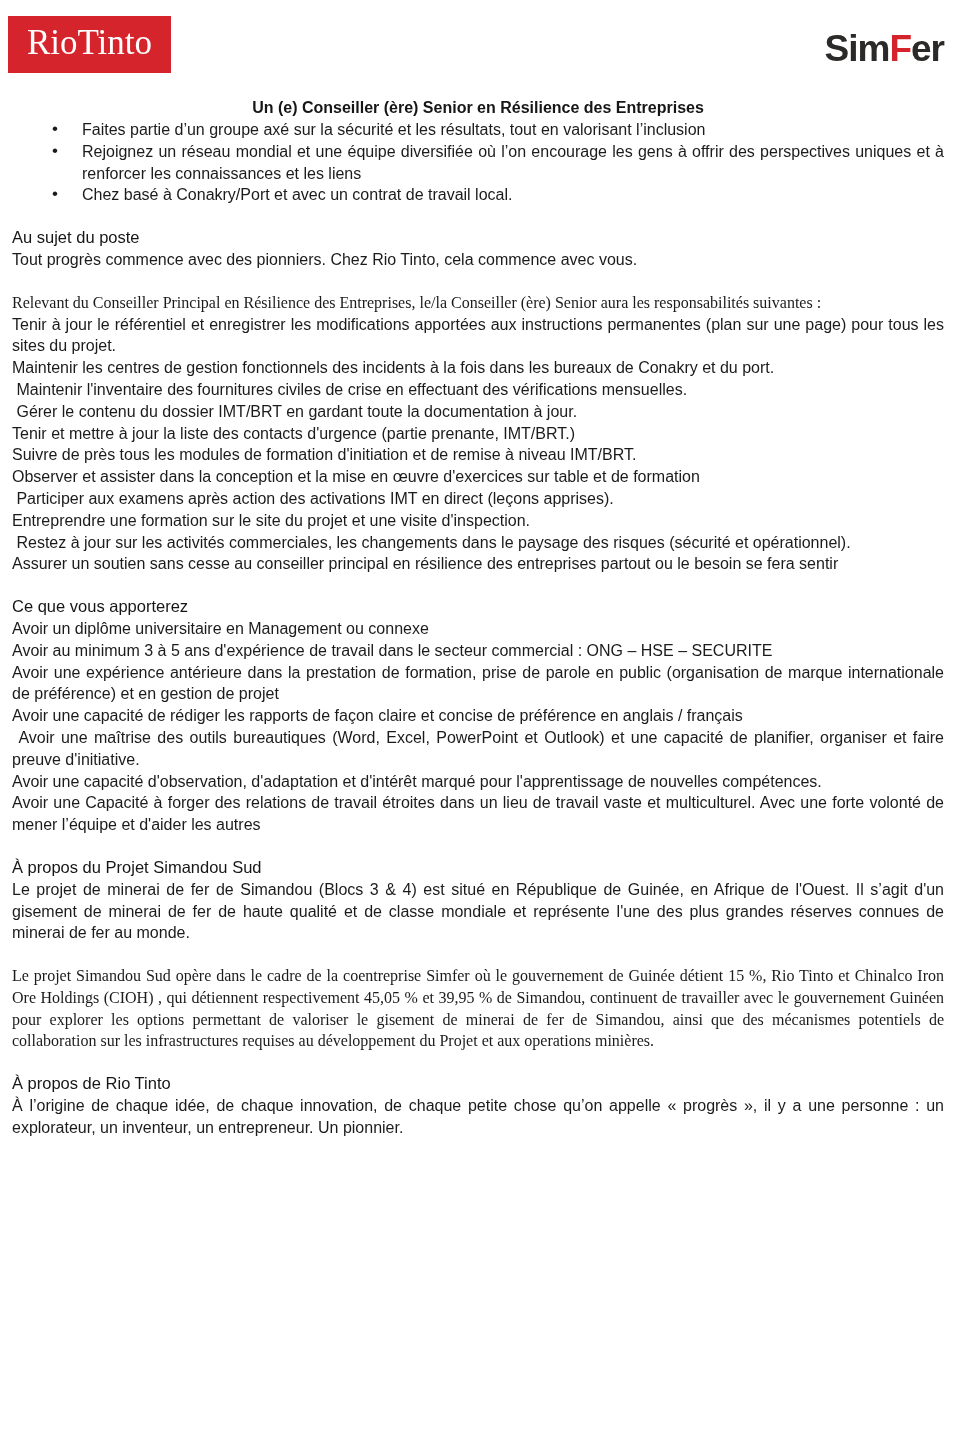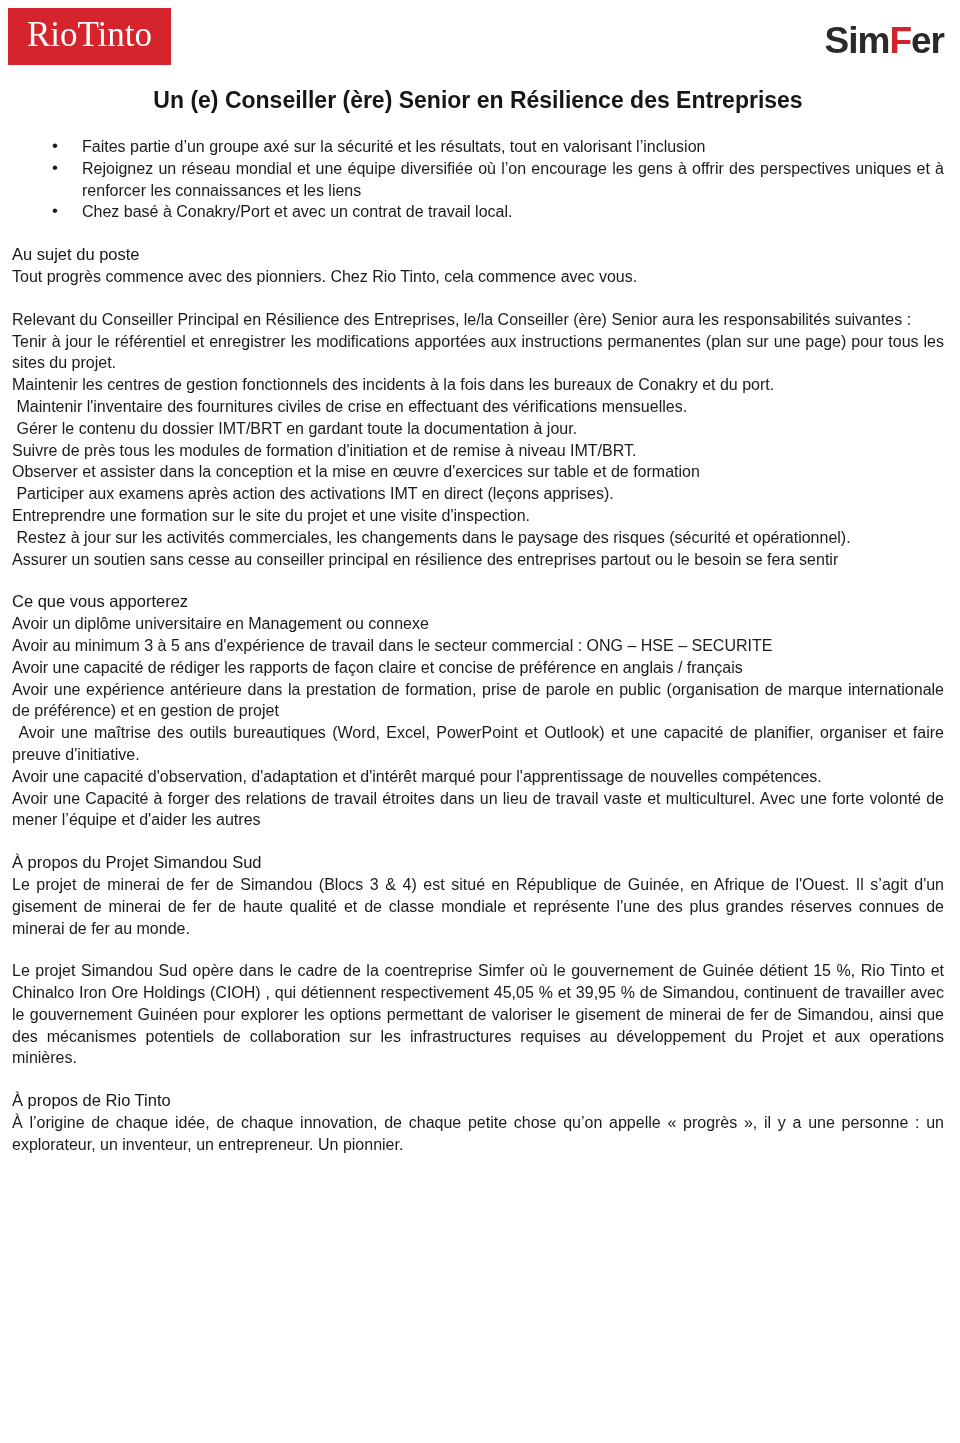--- a/index.html
+++ b/index.html
@@ -1,20 +1,20 @@
 <!DOCTYPE html>
 <html lang="fr"><head>
 <meta charset="utf-8">
 <style>
   * { margin: 0; padding: 0; box-sizing: border-box; }
   html, body { background: #ffffff; }
   .page {
     width: 960px; height: 1443px; overflow: hidden;
     background: #ffffff;
-    padding: 8px 16px 0 12px;
+    padding: 16px 16px 0 12px;
     font-family: "Liberation Sans", "DejaVu Sans", sans-serif;
     font-size: 16px; line-height: 21.8px; color: #1b1b1b;
   }
   .header { display: flex; justify-content: space-between; align-items: flex-start; }
   .rio-logo {
     width: 163px; height: 57px; margin-left: -4px;
     background: #d5242c;
     display: flex; align-items: center; justify-content: center;
   }
   .rio-logo .rio-text {
@@ -22,29 +22,29 @@
     color: #ffffff; font-size: 35px; font-weight: 500; padding-bottom: 3px;
   }
   .simfer-logo {
     margin-top: 14px; 
     font-size: 37px; font-weight: 700; letter-spacing: -1px; line-height: 1;
     color: #2b2a29;
   }
   .simfer-logo .sf-red { color: #d5232b; }
   h1.title {
     margin-top: 24px; text-align: center;
-    font-size: 23px; font-weight: 700; line-height: 22px; color: #161616;
+    font-size: 16px; font-weight: 700; line-height: 22px; color: #161616;
   }
   h2.sec-heading { margin-top: 21px; font-size: 16.5px; font-weight: 400; color: #161616; }
-  ul.bullets { margin-top: 25px; list-style: none; }
+  ul.bullets { list-style: none; }
   ul.bullets li { position: relative; padding-left: 70px; text-align: justify; }
   ul.bullets li::before { content: "\2022"; position: absolute; left: 40px; top: -1px; font-size: 17px; }
   .block { }
   .block p { text-align: justify; }
-  .paras p + p { margin-top: 21px; }
+  .paras p + p { margin-top: 21px; font-family: Liberation Serif, serif; }
   .lines p { margin: 0; }
 </style>
 </head>
 <body>
 
 <div class="page">
 
   <div class="header">
     <div class="rio-logo">
       <span class="rio-text">RioTinto</span>
@@ -75,20 +75,21 @@
   <div class="block lines">
 
       <p>Tenir à jour le référentiel et enregistrer les modifications apportées aux instructions permanentes (plan sur une page) pour tous les sites du projet.</p>
 
       <p>Maintenir les centres de gestion fonctionnels des incidents à la fois dans les bureaux de Conakry et du port.</p>
 
       <p>&nbsp;Maintenir l'inventaire des fournitures civiles de crise en effectuant des vérifications mensuelles.</p>
 
       <p>&nbsp;Gérer le contenu du dossier IMT/BRT en gardant toute la documentation à jour.</p>
 
+      <p>Tenir et mettre à jour la liste des contacts d'urgence (partie prenante, IMT/BRT.)</p>
 
       <p>Suivre de près tous les modules de formation d'initiation et de remise à niveau IMT/BRT.</p>
 
       <p>Observer et assister dans la conception et la mise en œuvre d'exercices sur table et de formation</p>
 
       <p>&nbsp;Participer aux examens après action des activations IMT en direct (leçons apprises).</p>
 
 
       <p>Entreprendre une formation sur le site du projet et une visite d'inspection.</p>
 
@@ -98,23 +99,23 @@
     </div>
 
   <h2 class="sec-heading">Ce que vous apporterez</h2>
 
   <div class="block lines">
 
       <p>Avoir un diplôme universitaire en Management ou connexe</p>
 
       <p>Avoir au minimum 3 à 5 ans d'expérience de travail dans le secteur commercial : ONG – HSE – SECURITE</p>
 
+      <p>Avoir une expérience antérieure dans la prestation de formation, prise de parole en public (organisation de marque internationale de préférence) et en gestion de projet</p>
+
       <p>Avoir une capacité de rédiger les rapports de façon claire et concise de préférence en anglais / français</p>
-
-      <p>Avoir une expérience antérieure dans la prestation de formation, prise de parole en public (organisation de marque internationale de préférence) et en gestion de projet</p>
 
       <p>&nbsp;Avoir une maîtrise des outils bureautiques (Word, Excel, PowerPoint et Outlook) et une capacité de planifier, organiser et faire preuve d'initiative.</p>
 
       <p>Avoir une capacité d'observation, d'adaptation et d'intérêt marqué pour l'apprentissage de nouvelles compétences.</p>
 
       <p>Avoir une Capacité à forger des relations de travail étroites dans un lieu de travail vaste et multiculturel. Avec une forte volonté de mener l’équipe et d'aider les autres</p>
     </div>
 
   <h2 class="sec-heading">À propos du Projet Simandou Sud</h2>
 

